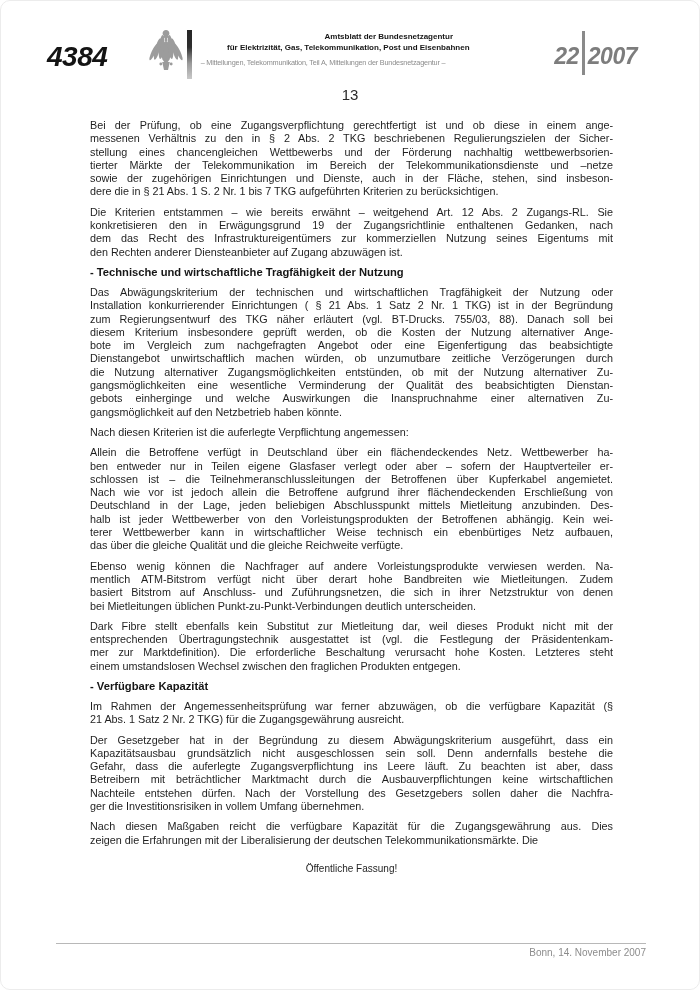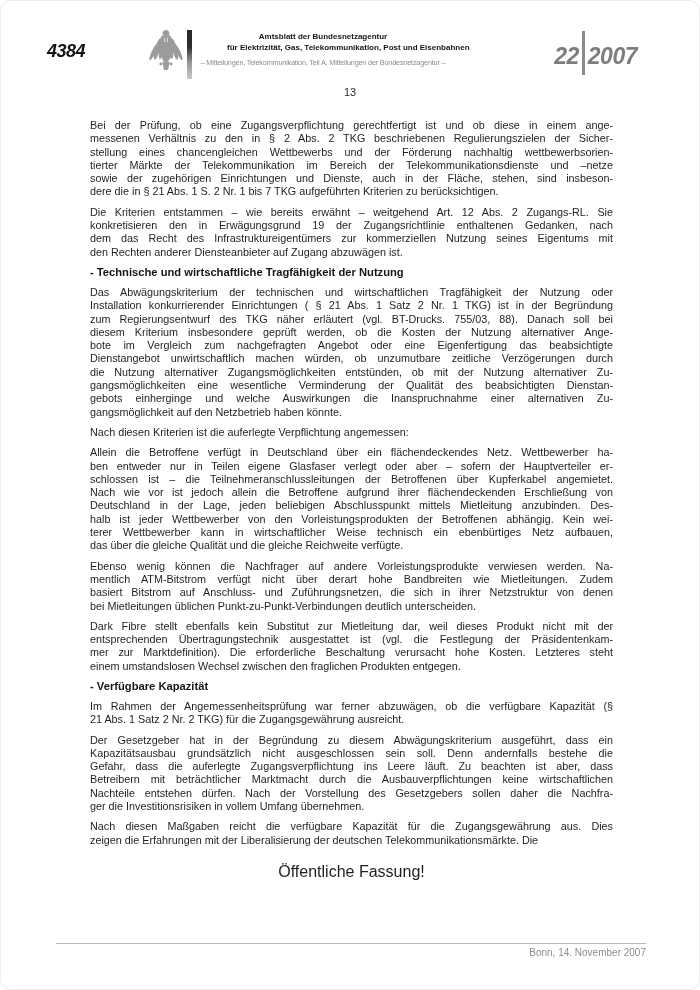--- a/index.html
+++ b/index.html
@@ -4,49 +4,49 @@
 <style>
   html,body { margin:0; padding:0; background:#ffffff; }
   .page {
     position:relative; width:700px; height:990px; background:#fff;
     border:1px solid #ececec; border-radius:10px; box-sizing:border-box;
     overflow:hidden; font-family:"Liberation Sans", sans-serif; color:#1f1f1f;
   }
   
   .hdr-num-left {
     position:absolute; left:46px; top:40px;
-    font-size:18px; font-weight:bold; font-style:italic; color:#141414; letter-spacing:-0.5px;
+    font-size:28px; font-weight:bold; font-style:italic; color:#141414; letter-spacing:-0.5px;
   }
   .hdr-eagle { position:absolute; left:148px; top:27px; width:34px; height:44px; }
   .hdr-bar {
     position:absolute; left:186px; top:29px; width:5px; height:49px;
     background:linear-gradient(to bottom,#262626 0%,#2e2e2e 35%,#6a6a6a 52%,#9a9a9a 68%,#c9c9c9 100%);
   }
   .hdr-center { position:absolute; left:192px; top:30px; width:260px; text-align:center; }
-  .hdr-t1 { font-size:8px; font-weight:bold; line-height:11px; white-space:nowrap; color:#161616; }
+  .hdr-t1 { font-size:8px; font-weight:bold; line-height:11px; white-space:nowrap; color:#161616;text-align:right; }
   .hdr-t2 { font-size:8px; font-weight:bold; line-height:11px; white-space:nowrap; color:#161616;padding-left:34px; }
   .hdr-sub { font-size:7.3px; letter-spacing:-0.2px; color:#8c8c8c; margin-top:5px; white-space:nowrap; }
   .hdr-issue {
     position:absolute; right:62px; top:30px; height:44px;
     display:flex; align-items:flex-end; gap:3px;
   }
   .hdr-issue .num {
     font-size:23px; font-weight:bold; font-style:italic; color:#7d7d7d;
     line-height:0.95; padding-bottom:7px; letter-spacing:-0.5px;
   }
   .hdr-issue .sep { width:3px; height:44px; background:#8a8a8a; }
   
-  .pageno { position:absolute; top:85px; left:0; right:0; text-align:center; font-size:11px; color:#2a2a2a; }
+  .pageno { position:absolute; top:85px; left:0; right:0; text-align:center; font-size:15px; color:#2a2a2a; }
   
   .content { position:absolute; left:89px; top:118px; width:523px; }
   .para { margin:0 0 7px 0; font-size:10.8px; line-height:13.3px; color:#1f1f1f; }
   .pline { text-align:justify; text-align-last:justify; }
   .pline.last { text-align-last:left; }
   .head { font-size:11.2px; font-weight:bold; margin-bottom:8px; color:#161616; }
-  .notice { margin-top:16px; text-align:center; font-size:16px; color:#1f1f1f; }
+  .notice { margin-top:16px; text-align:center; font-size:10px; color:#1f1f1f; }
   
   .footer { position:absolute; left:55px; right:53px; top:942px; border-top:1px solid #b8b8b8; }
   .footer-date { text-align:right; font-size:10px; color:#8c8c8c; padding-top:3px; }
 </style>
 </head>
 <body>
 
 <div class="page">
 
   <div class="hdr-num-left">4384</div>

